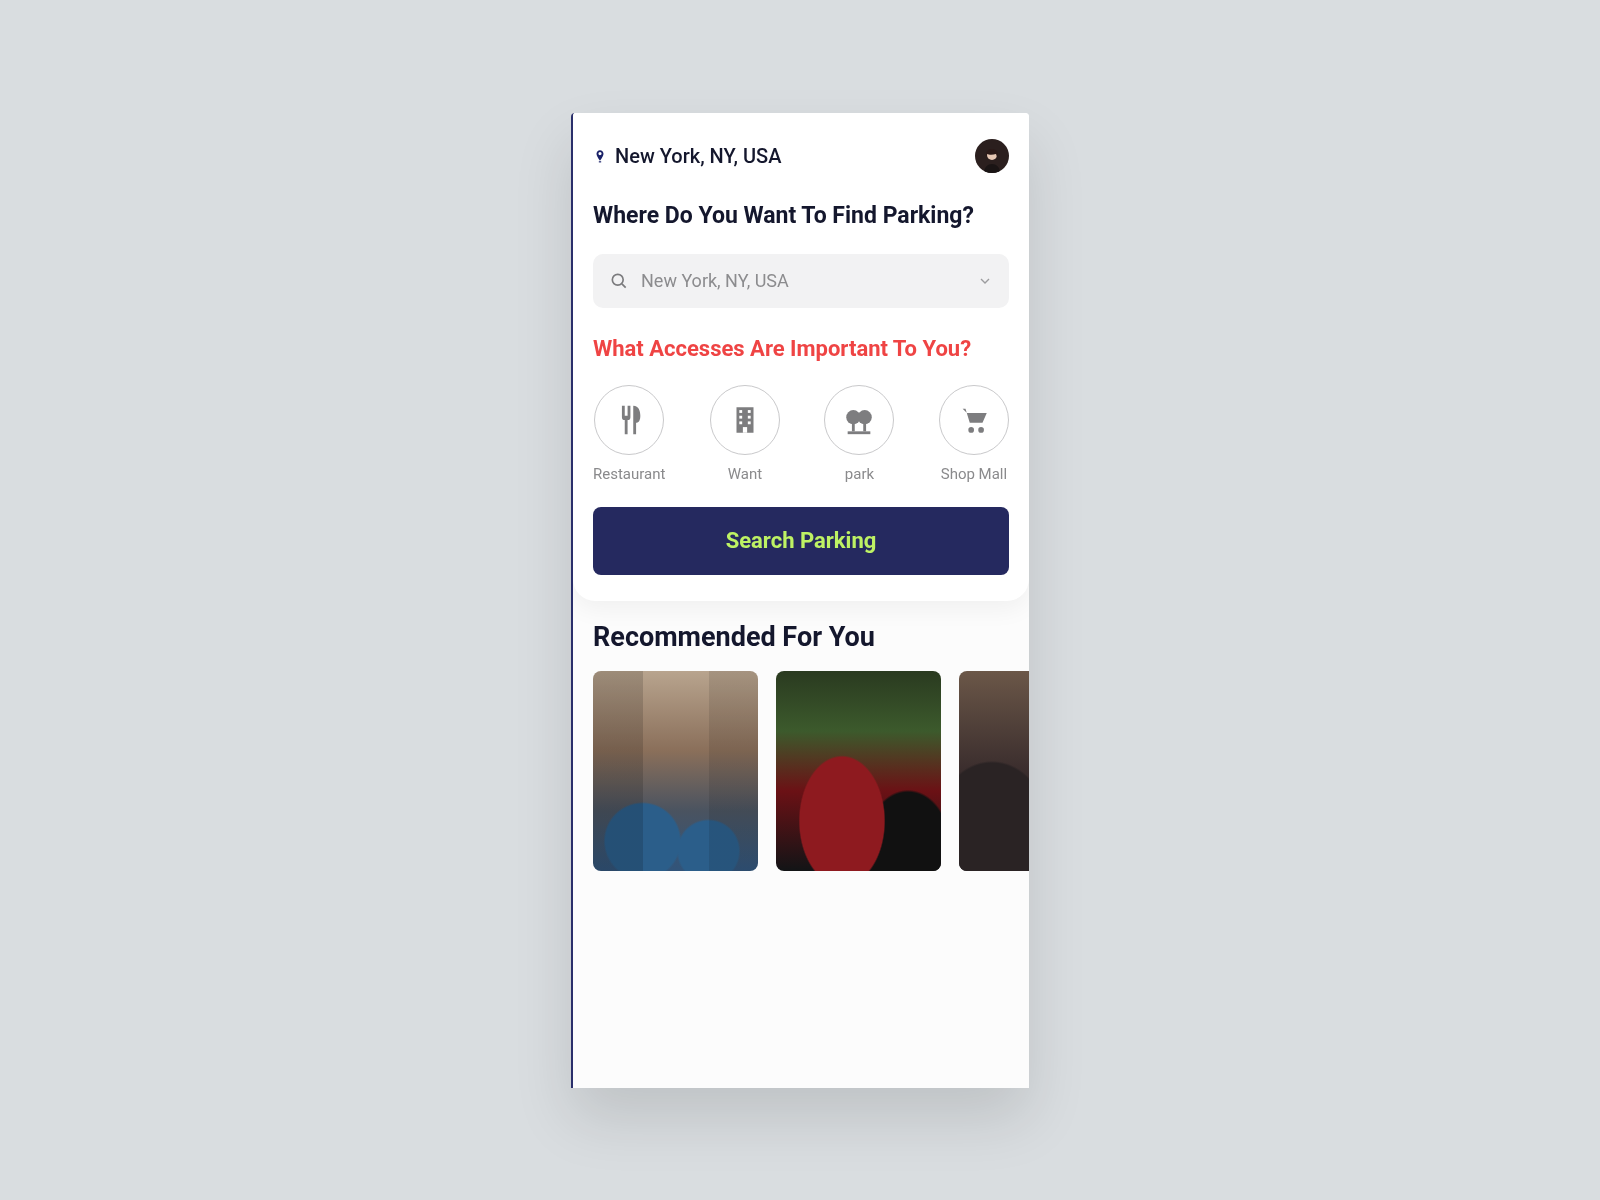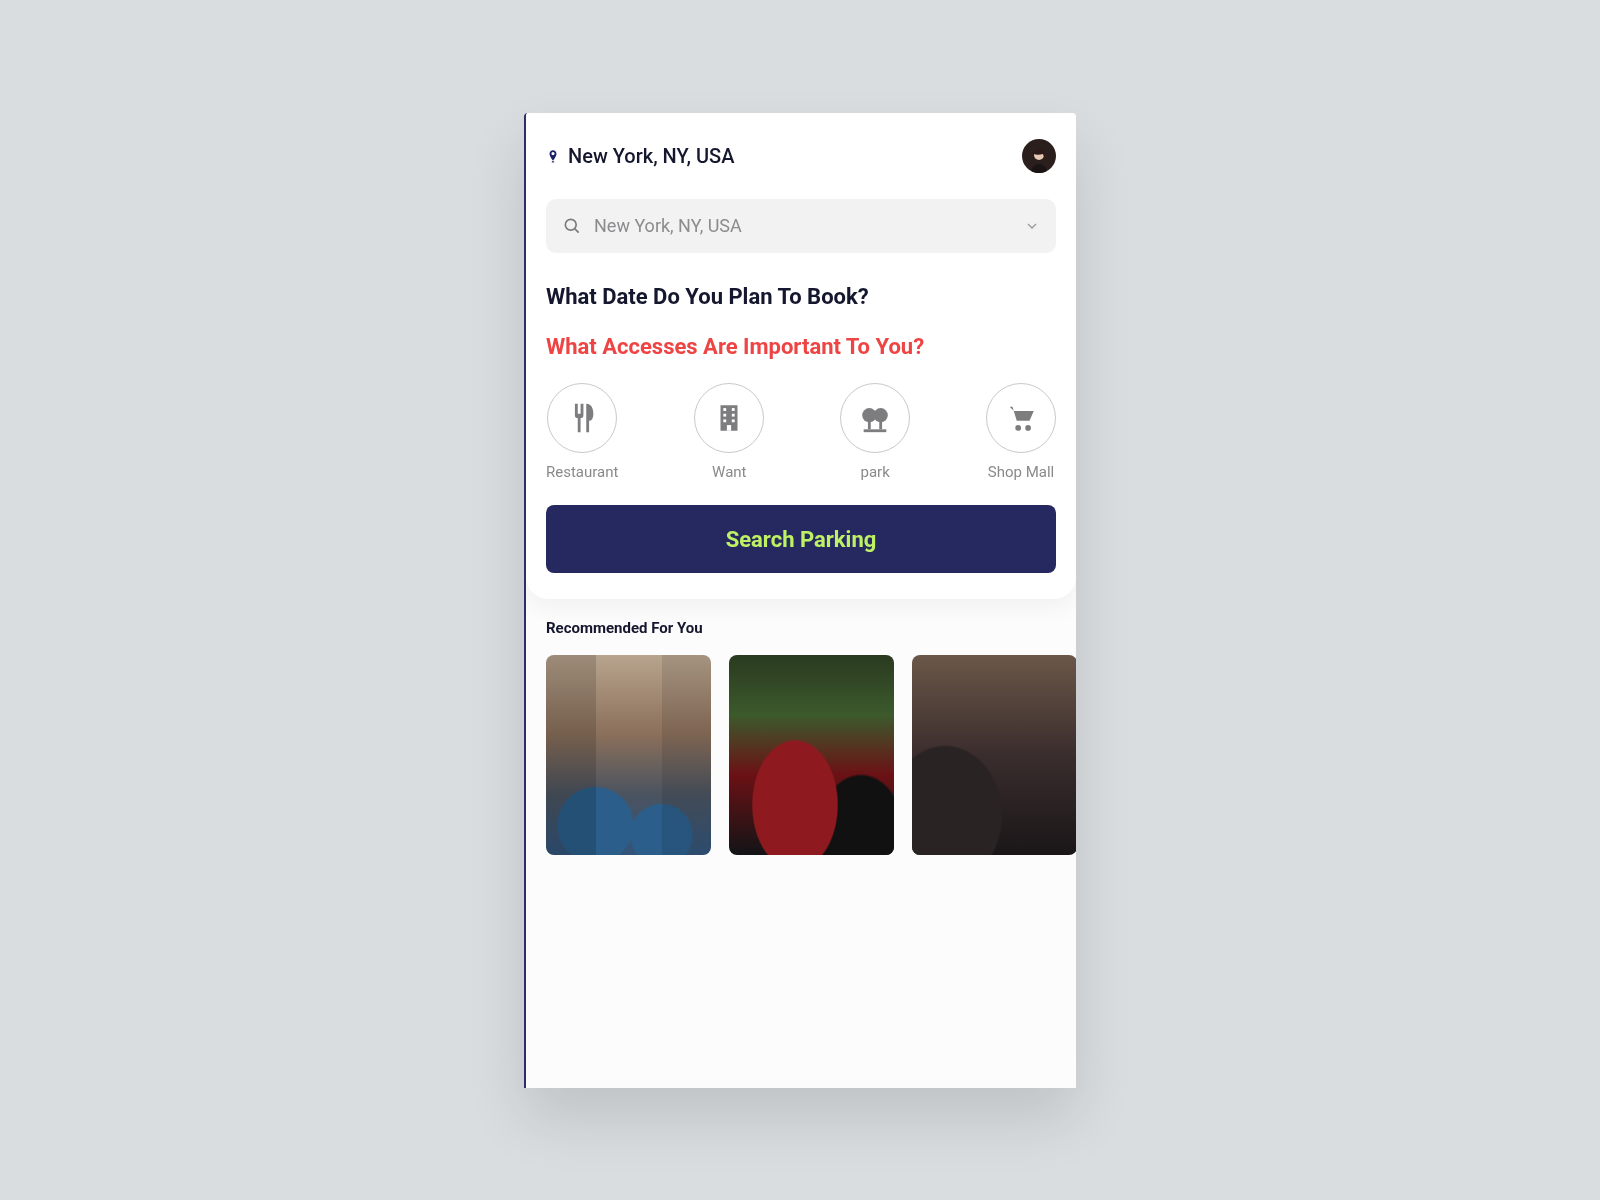--- a/index.html
+++ b/index.html
@@ -7,21 +7,21 @@
     width: 1600px;
     height: 1200px;
     background: #d9dde0;
     font-family: -apple-system, BlinkMacSystemFont, "Segoe UI", Roboto, Helvetica, Arial, sans-serif;
     display: flex;
     align-items: center;
     justify-content: center;
     overflow: hidden;
   }
   .phone {
-    width: 552px;
+    width: 458px;
     height: 975px;
     background: #fcfcfc;
     border-left: 2px solid #2a2f6b;
     border-radius: 4px 4px 0 0;
     box-shadow: 0 30px 60px rgba(0,0,0,.12);
     overflow: hidden;
     display: flex;
     flex-direction: column;
     position: relative;
     top: 0;
@@ -102,21 +102,21 @@
     font-weight:700;
     height: 68px;
     border-radius: 8px;
     display:flex; align-items:center; justify-content:center;
     cursor:pointer;
   }
   .rec {
     padding: 20px 20px 0 20px;
   }
   .rec h3 {
-    font-size: 15px;
+    font-size: 27px;
     font-weight: 700;
     color:#14172d;
     margin-bottom: 18px;
   }
   .thumbs {
     display:flex;
     gap: 18px;
   }
   .thumb {
     width: 165px; height: 200px; flex-shrink:0;
@@ -157,33 +157,33 @@
       </div>
       <div class="avatar">
         <svg viewBox="0 0 24 24">
           <circle cx="12" cy="8" r="5" fill="#e7c8b4"></circle>
           <path d="M4 26c0-6 4-9 8-9s8 3 8 9" fill="#1a1414"></path>
           <path d="M6 7c0-3 3-5 6-5s6 2 6 5c0 2-1 3-1 3l-1-3c-3 1-7 1-9 0l-1 3s0-1 0-3z" fill="#2b1a18"></path>
         </svg>
       </div>
     </div>
 
+    <div class="q">Where Do You Want To Find Parking?</div>
 
     <div class="field">
       <svg class="ico" viewBox="0 0 24 24" fill="none" stroke="currentColor" stroke-width="2">
         <circle cx="10.5" cy="10.5" r="6.5"></circle>
           <line x1="20" y1="20" x2="15.5" y2="15.5"></line>
       </svg>
       <span class="txt">New York, NY, USA</span>
       <svg class="chev" viewBox="0 0 24 24" fill="none" stroke="currentColor" stroke-width="2">
         <polyline points="6 9 12 15 18 9"></polyline>
       </svg>
     </div>
 
-    <div class="q" style="font-size:22px;margin-bottom:22px;">What Date Do You Plan To Book?</div>
 
 
     <div class="q2">What Accesses Are Important To You?</div>
 
     <div class="cats">
       <div class="cat">
         <div class="circ">
           <svg viewBox="0 0 24 24" fill="currentColor">
             <path d="M7 2v8a2 2 0 0 0 2 2v10h2V12a2 2 0 0 0 2-2V2h-2v7H9V2H7zm8 0v20h2V14c2 0 3-2 3-5s-1-7-5-7z"></path>
           </svg>

